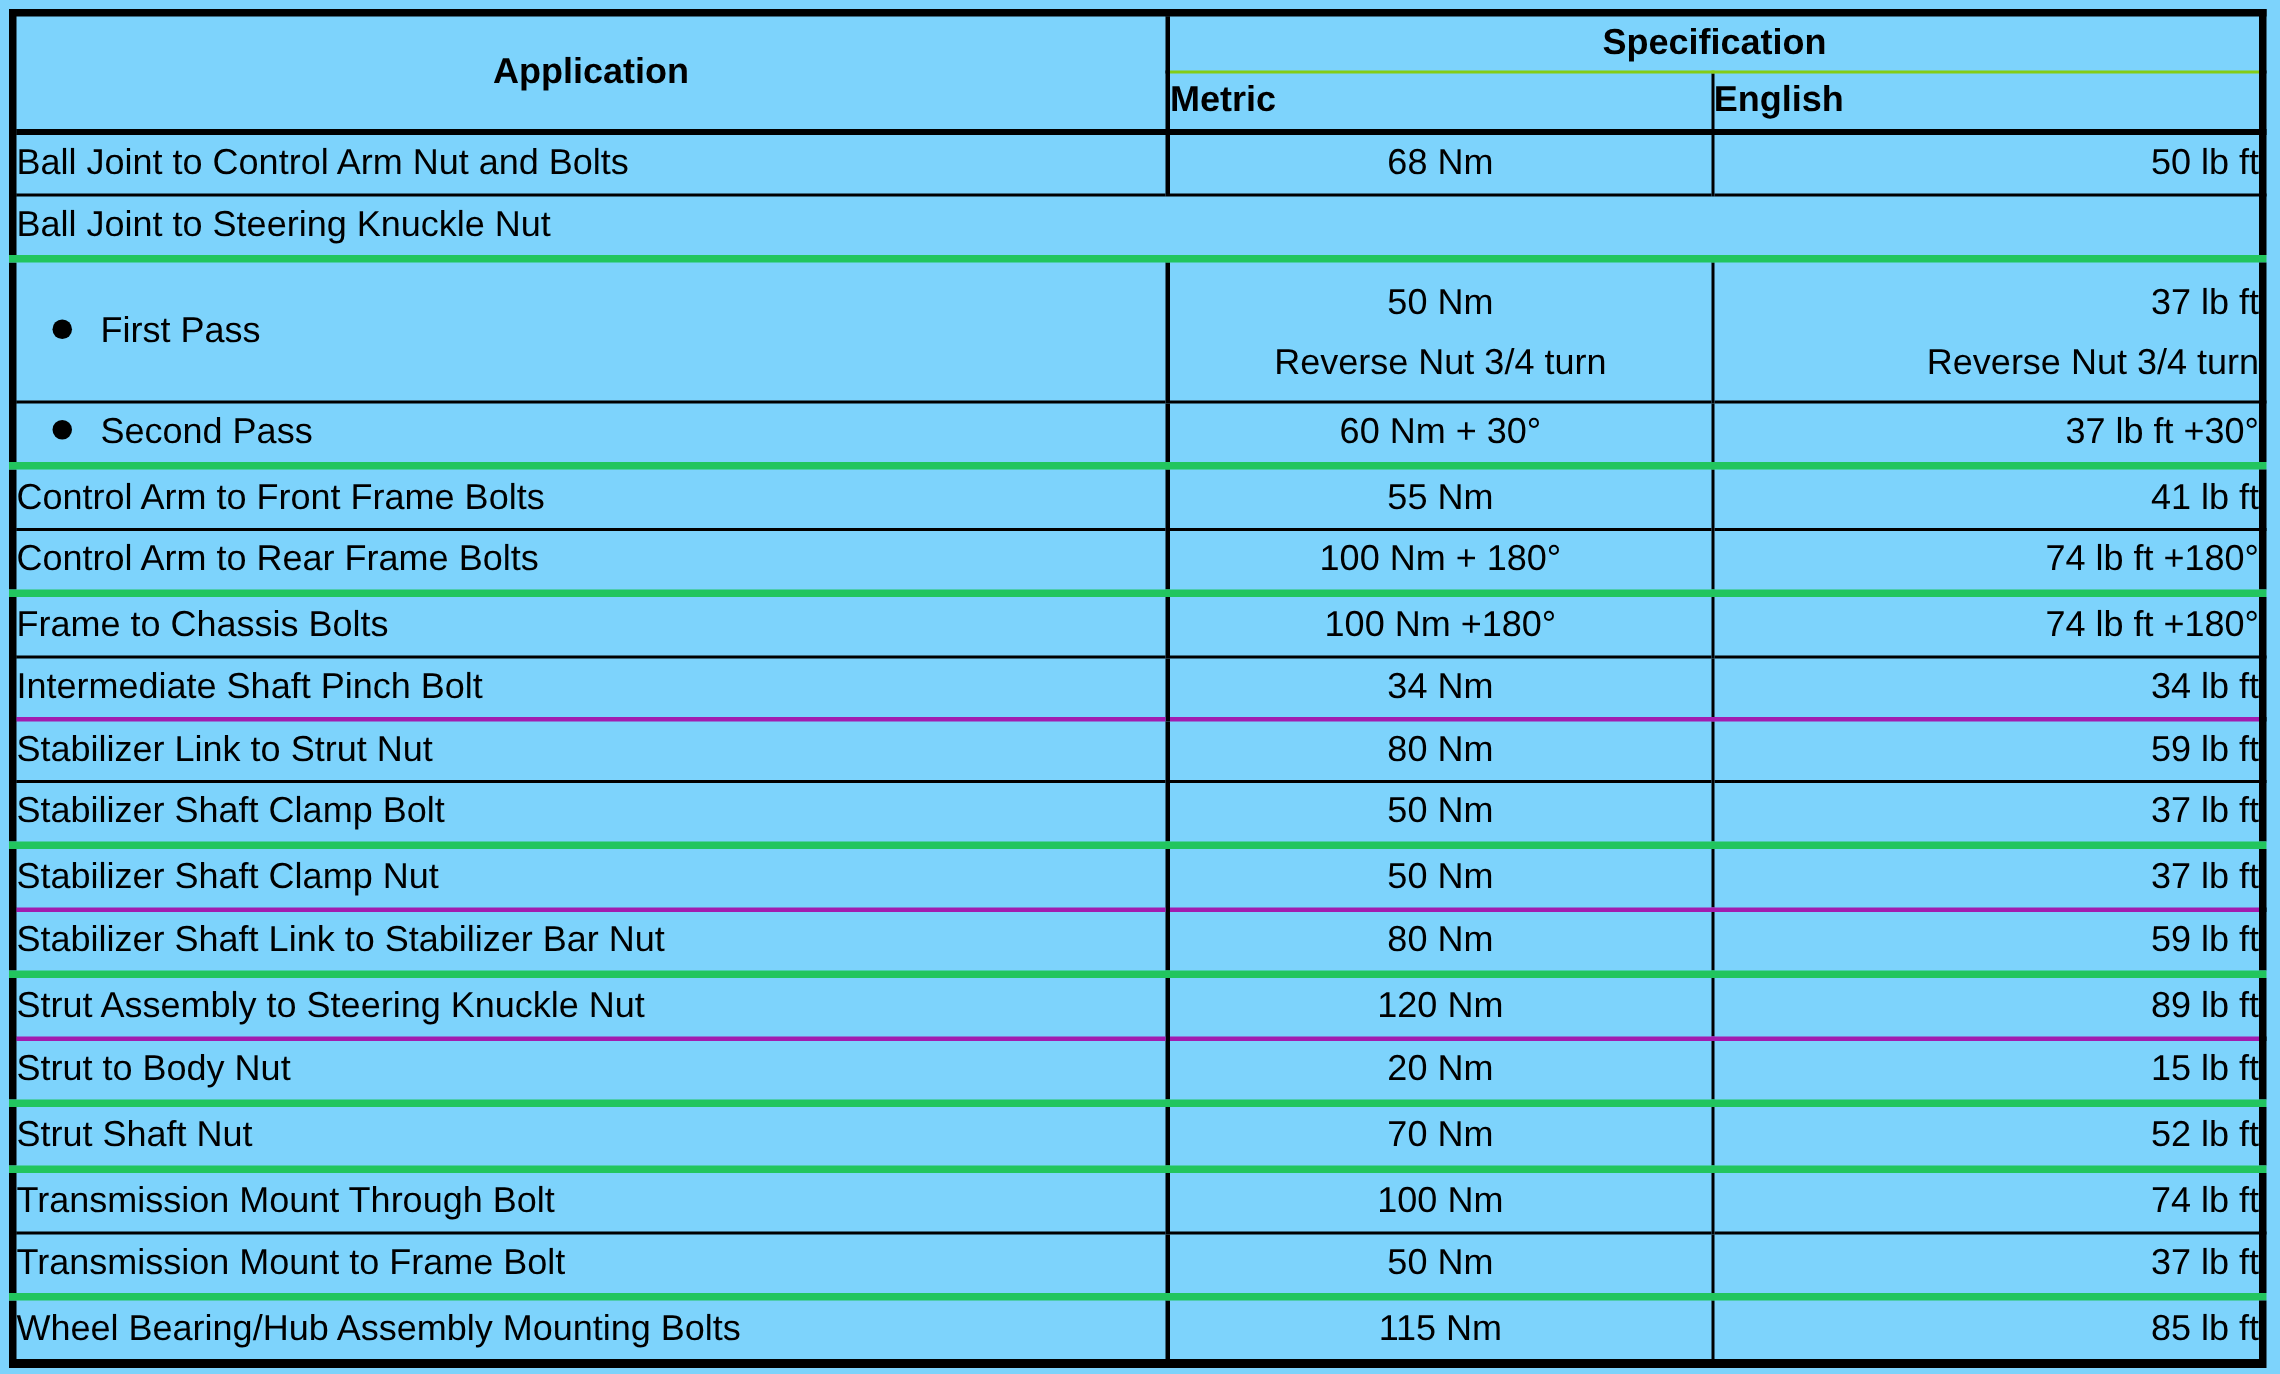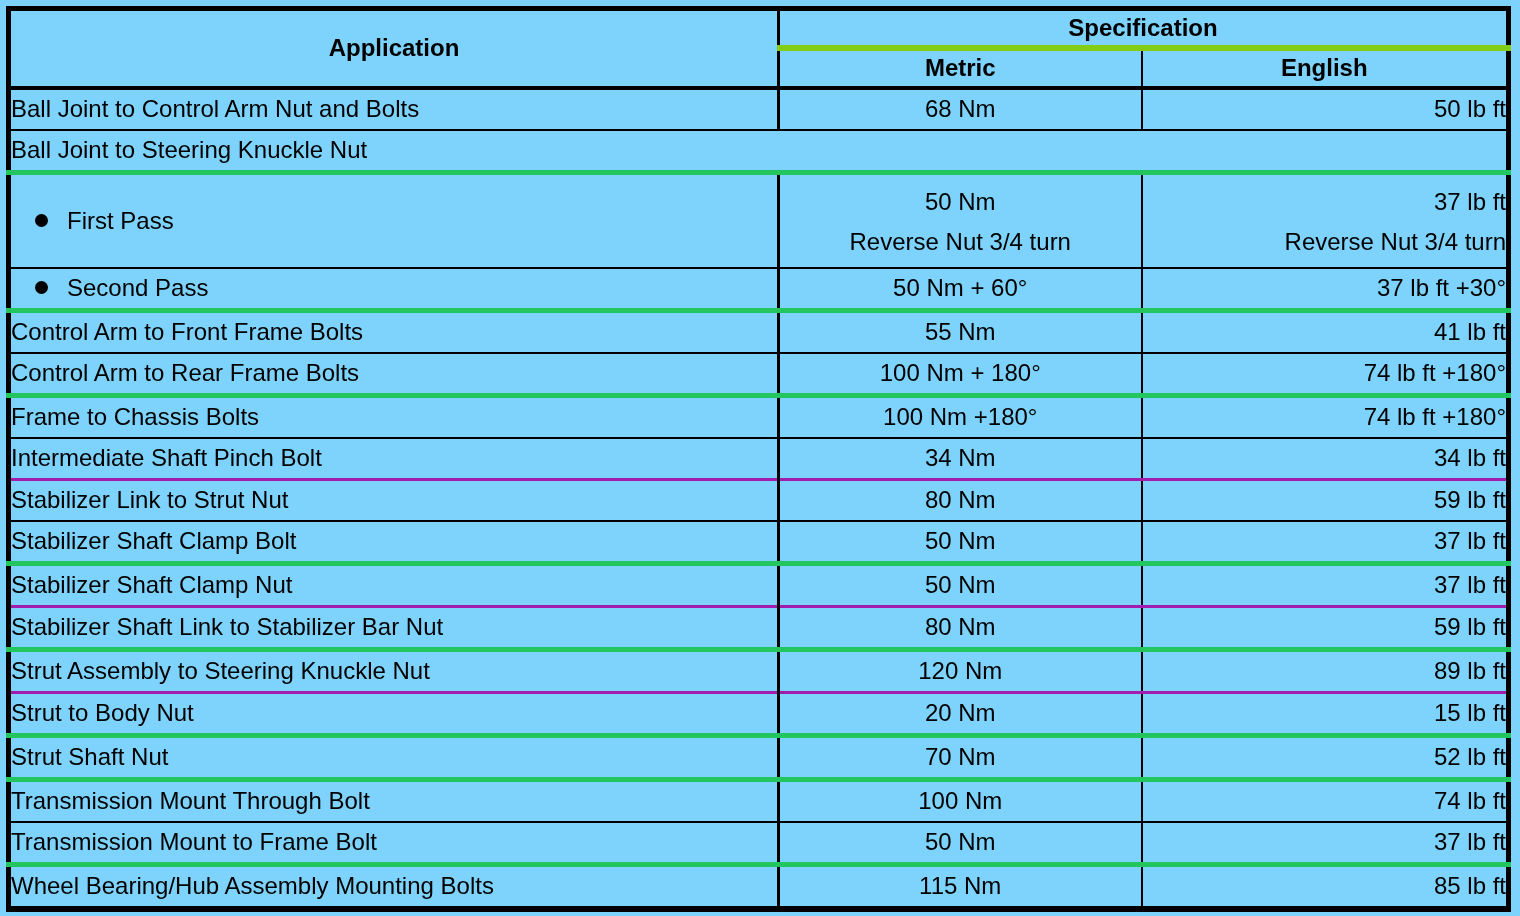--- a/index.html
+++ b/index.html
@@ -16,22 +16,22 @@
     padding:0; font-size:24px; color:#000; vertical-align:middle;
     overflow:hidden; white-space:nowrap;
   }
   
   th.app-h {
     text-align:center; vertical-align:bottom; padding-bottom:9px;
     border-right:3px solid #000; font-weight:bold; font-size:25px;
   }
   tr.h1 { height:39px; }
   tr.h2 { height:40px; border-bottom:4px solid #000; }
-  th.spec-h { text-align:center; font-weight:bold; font-size:25px; border-bottom:6px solid #84cc16; }
-  th.metric-h, th.english-h { text-align:center; font-weight:bold; font-size:25px; }
+  th.spec-h { text-align:center; font-weight:bold; font-size:25px; border-bottom:2px solid #84cc16; }
+  th.metric-h, th.english-h { text-align:left; font-weight:bold; font-size:25px; }
   th.metric-h { border-right:2px solid #000; }
   
   tbody td { height:39px;margin-left:13px; }
   td.app { text-align:left; padding-left:4px; border-right:3px solid #000; }
   td.sec { text-align:left; padding-left:4px; }
   td.metric { text-align:center; border-right:2px solid #000; }
   td.english { text-align:right; }
   tr.s2 { border-bottom:2px solid #000; }
   tr.s3 { border-bottom:3px solid #a21caf; }
   tr.s4 { border-bottom:5px solid #22c55e; }
@@ -89,21 +89,21 @@
           <div class="stack">
             <div>37 lb ft</div>
             <div>Reverse Nut 3/4 turn</div>
           </div>
         </td>
       </tr>
       <tr class="s4">
         <td class="app">
           <span class="bullet"></span><span>Second Pass</span>
         </td>
-        <td class="metric">50 Nm + 60°</td>
+        <td class="metric">60 Nm + 30°</td>
         <td class="english">37 lb ft +30°</td>
       </tr>
       <tr class="s2">
         <td class="app">Control Arm to Front Frame Bolts</td>
         <td class="metric">55 Nm</td>
         <td class="english">41 lb ft</td>
       </tr>
       <tr class="s4">
         <td class="app">Control Arm to Rear Frame Bolts</td>
         <td class="metric">100 Nm + 180°</td>

